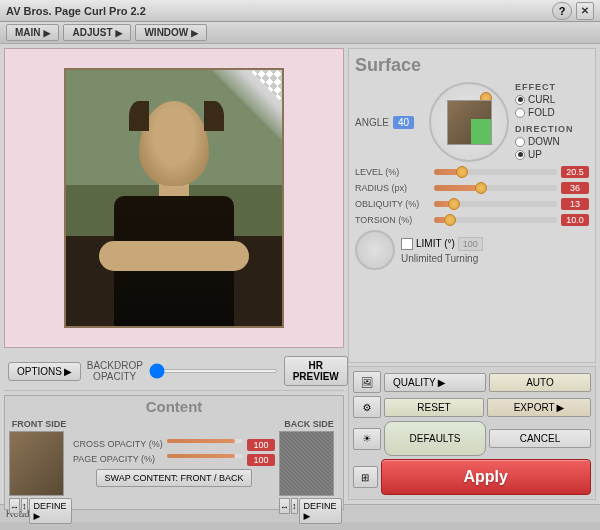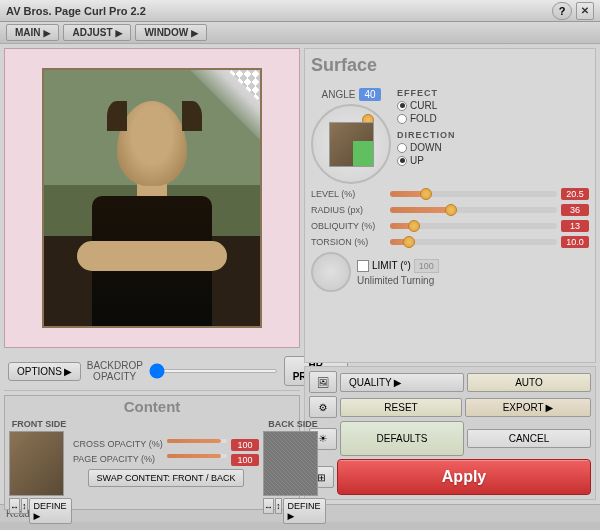--- a/index.html
+++ b/index.html
@@ -89,21 +89,21 @@
     .main-content {
       display: flex;
       height: 460px;
       background: #d4d4d4;
       padding: 4px;
       gap: 4px;
     }
 
     
     .left-panel {
-      width: 296px;
+      width: 340px;
       display: flex;
       flex-direction: column;
       gap: 4px;
     }
 
     .preview-area {
       background: #f0d8e0;
       border: 1px solid #c0a0a8;
       flex: 1;
       display: flex;
@@ -269,33 +269,33 @@
       background: #d8d8d8;
       border: 1px solid #bbb;
       padding: 6px;
       flex: 1;
     }
 
     .surface-title {
       font-size: 18px;
       color: #888;
       font-weight: bold;
-      margin-bottom: 12px;
+      margin-bottom: 6px;
     }
 
     .surface-controls {
       display: flex;
       gap: 6px;
     }
 
     .angle-section {
       display: flex;
-      flex-direction: column;
-      align-items: center;
-      gap: 3px;
+      flex-direction: row;
+      align-items: center;
+      gap: 15px;
     }
 
     .angle-label {
       font-size: 10px;
       color: #555;
     }
 
     .angle-value {
       background: #6090e0;
       color: white;
@@ -561,21 +561,21 @@
       display: flex;
       align-items: center;
       gap: 2px;
       flex: 1;
       justify-content: center;
     }
 
     .defaults-btn {
       background: linear-gradient(to bottom, #e0e8d8, #d0d8c0);
       border: 1px solid #999;
-      border-radius: 3px;
+      border-radius: 8px;
       padding: 11px 6px;
       font-size: 10px;
       cursor: pointer;
       flex: 1;
       text-align: center;
     }
 
     .cancel-btn {
       background: linear-gradient(to bottom, #e8e8e8, #d8d8d8);
       border: 1px solid #999;

